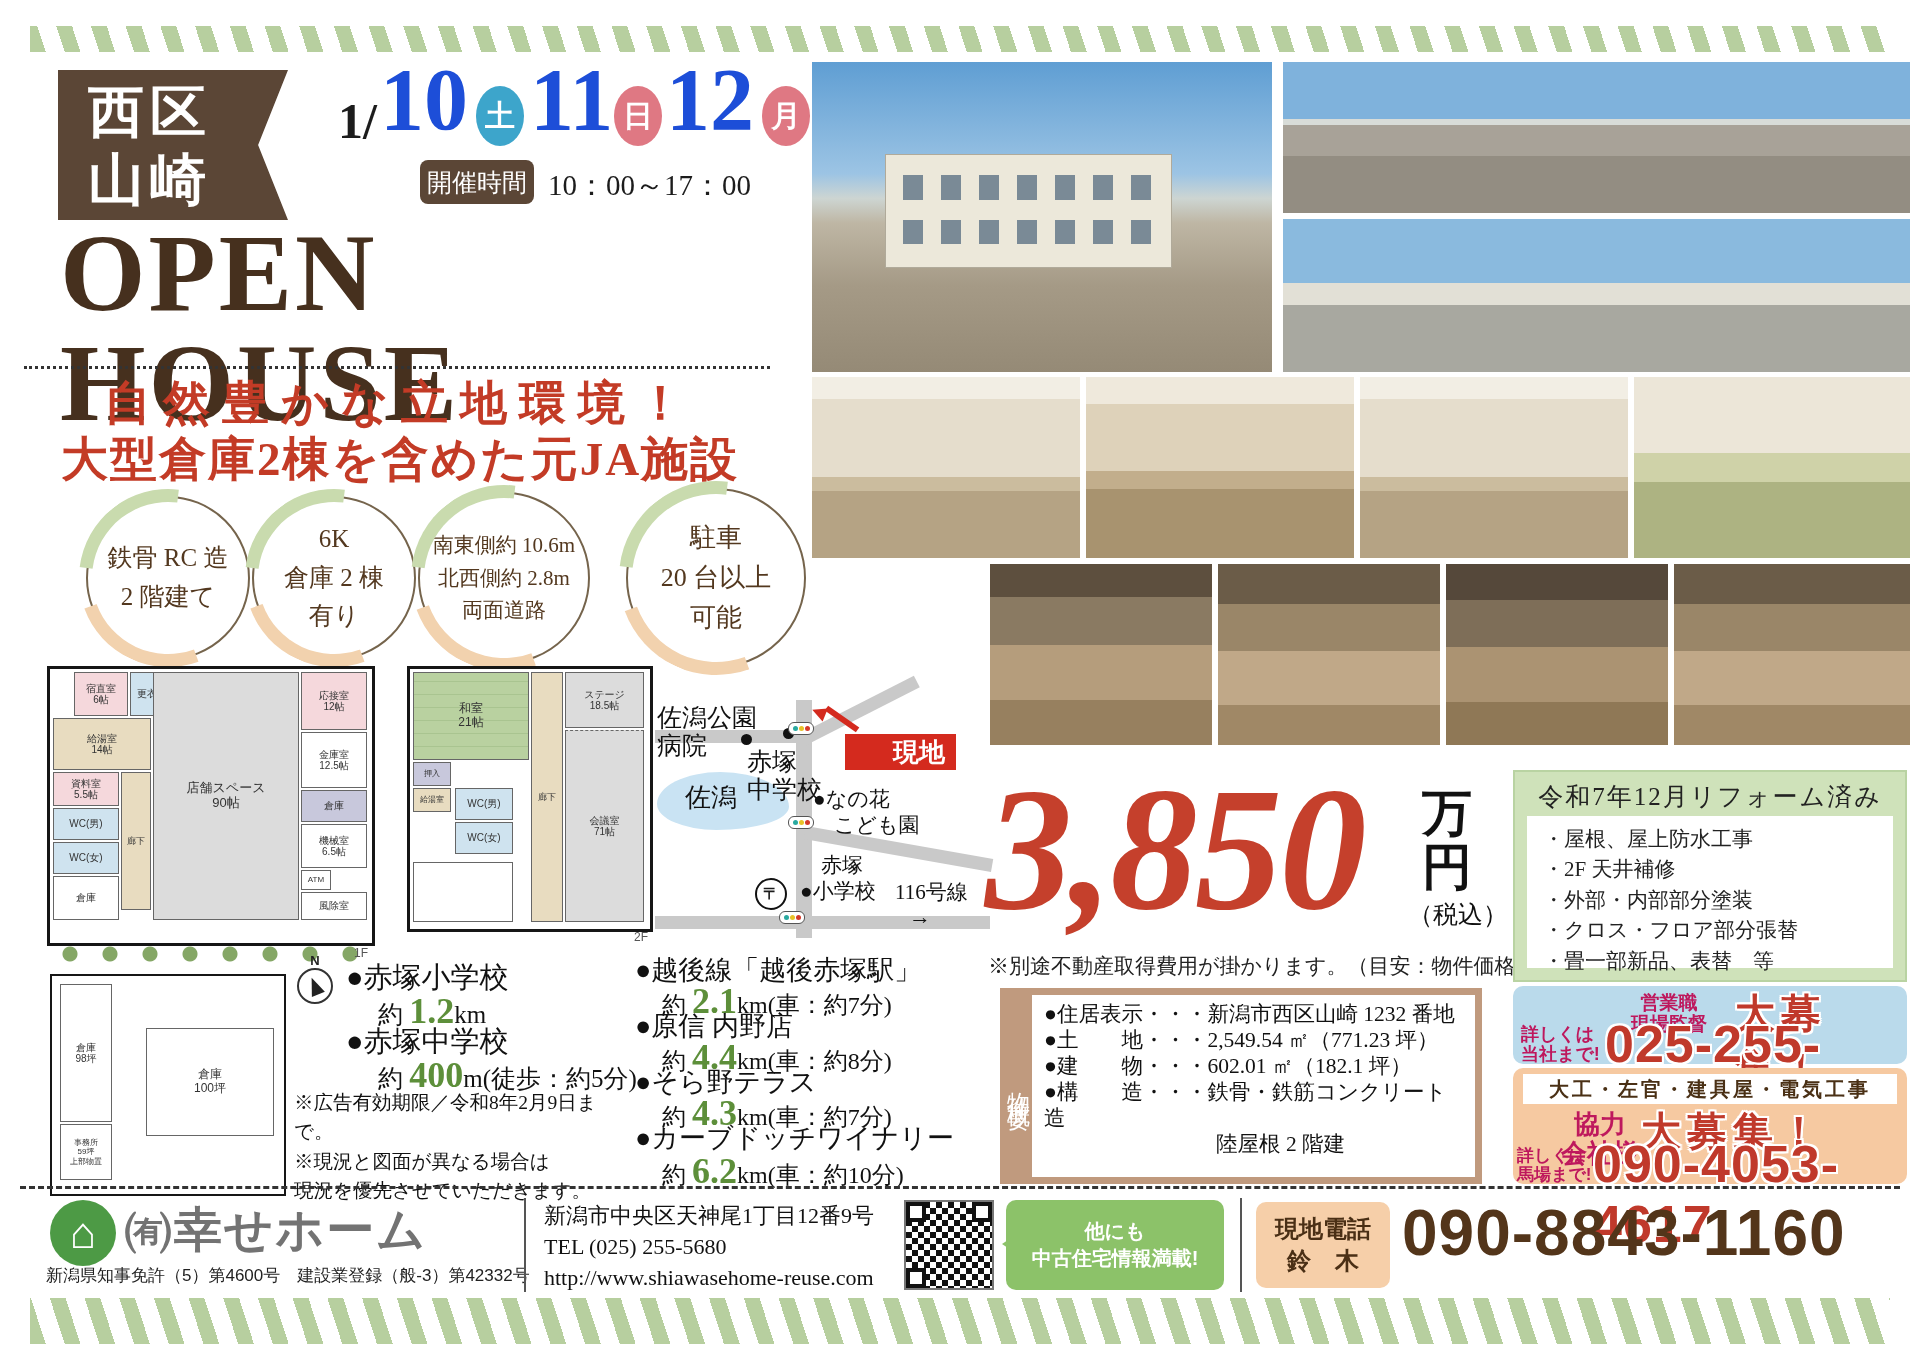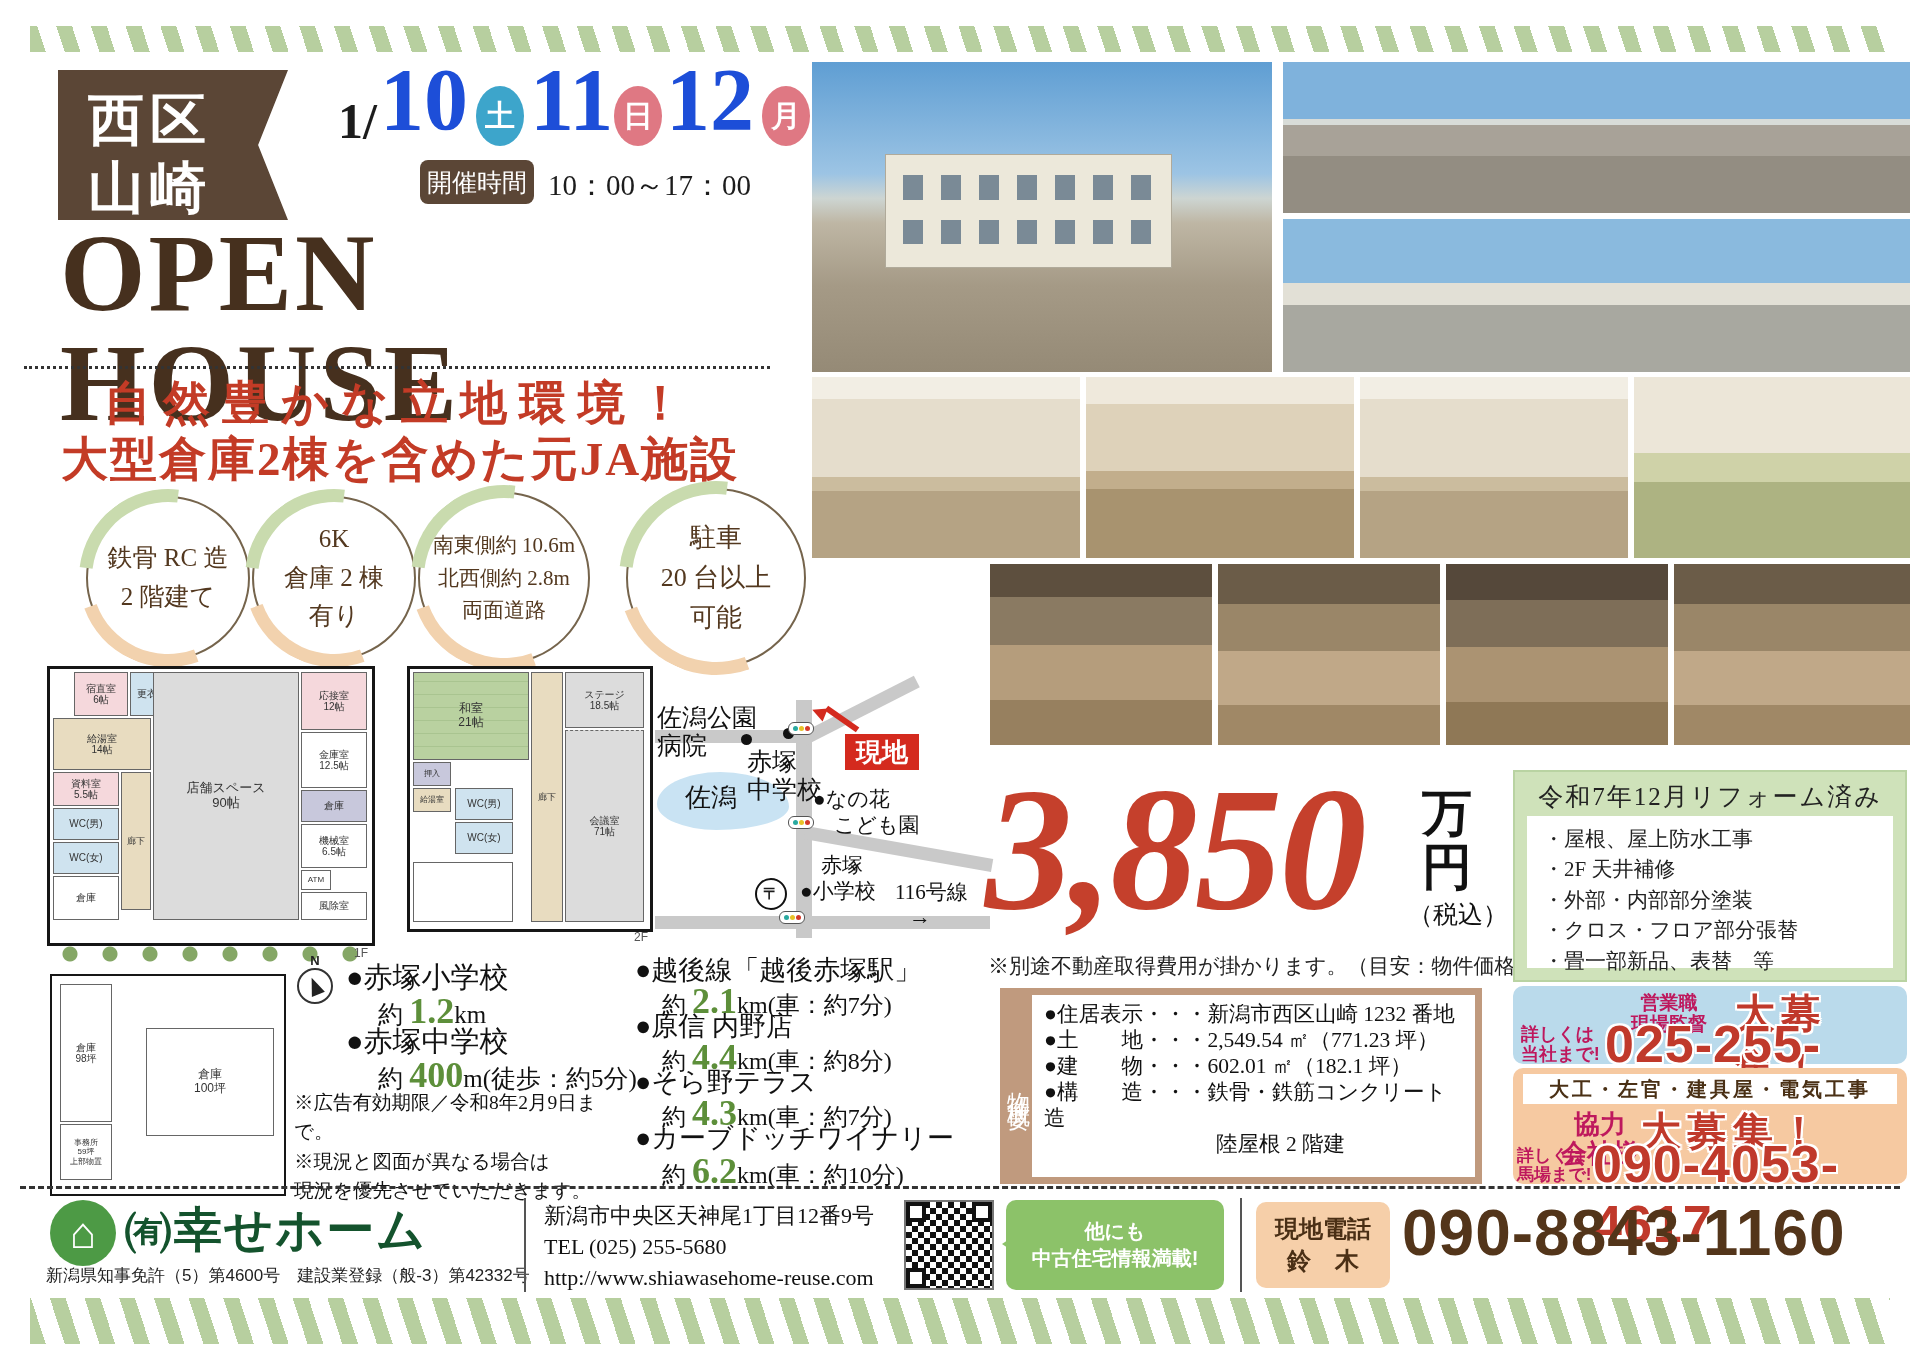--- a/index.html
+++ b/index.html
@@ -13,21 +13,21 @@
   
   .stripe{position:absolute;left:30px;right:30px;
           background:repeating-linear-gradient(72deg,#b7cf9f 0 15px,#ffffff 15px 33px);}
   .stripe.top{top:26px;height:26px;}
   .stripe.bot{top:1298px;height:46px;}
 
   
   .badge{position:absolute;left:58px;top:70px;width:230px;height:150px;background:#5b4636;
          clip-path:polygon(0 0,100% 0,87% 50%,100% 100%,0 100%);
          color:#fff;font-weight:bold;font-size:56px;line-height:1.22;letter-spacing:6px;
-         padding:16px 0 0 30px;box-sizing:border-box;}
+         padding:8px 0 0 30px;box-sizing:border-box;}
 
   
   .daynum{position:absolute;font-family:"Liberation Serif","DejaVu Serif",serif;font-weight:bold;
           font-size:88px;color:#1d4ed8;line-height:1;}
   .wd{position:absolute;width:48px;height:60px;border-radius:50%;color:#fff;font-size:30px;
       display:flex;align-items:center;justify-content:center;font-weight:bold;}
   .wd.sat{background:#3da5cb;} .wd.sun{background:#df7883;}
   .timebox{position:absolute;left:420px;top:160px;width:114px;height:44px;background:#5b4636;
            border-radius:8px;color:#fff;font-size:25px;display:flex;align-items:center;justify-content:center;}
 
@@ -66,21 +66,21 @@
   
   .map{position:absolute;left:655px;top:664px;width:335px;height:274px;}
   .road{position:absolute;background:#c9c9c9;}
   .mlabel{position:absolute;font-family:"Liberation Serif","DejaVu Serif",serif;color:#111;white-space:pre-line;}
   .mdot{position:absolute;width:11px;height:11px;border-radius:50%;background:#111;}
   .tl{position:absolute;width:24px;height:11px;border:1px solid #555;border-radius:6px;background:#fff;
       display:flex;align-items:center;justify-content:center;gap:1px;}
   .tl i{width:5px;height:5px;border-radius:50%;display:block;}
   .tl .g{background:#2aa9a0;} .tl .y{background:#e8c227;} .tl .r{background:#d43a2a;}
   .genchi{position:absolute;left:190px;top:70px;width:74px;height:36px;background:#d42a1e;color:#fff;
-          font-weight:bold;font-size:26px;display:flex;align-items:center;justify-content:center;}
+          font-weight:bold;font-size:26px;display:flex;align-items:center;justify-content:center;padding-left:37px;}
   .g-line{position:absolute;left:168px;top:52px;width:38px;height:6px;background:#d42a1e;transform:rotate(35deg);}
   .g-head{position:absolute;left:150px;top:40px;width:0;height:0;border:7px solid transparent;
           border-right:14px solid #d42a1e;transform:rotate(22deg);}
   .lake{position:absolute;left:2px;top:108px;width:132px;height:58px;background:#c9e3f3;
         border-radius:48% 52% 55% 45% / 55% 60% 40% 45%;}
   .post{position:absolute;left:100px;top:214px;width:28px;height:28px;border:2px solid #111;border-radius:50%;
         display:flex;align-items:center;justify-content:center;font-size:16px;font-weight:bold;}
 
   
   .ph{position:absolute;}
@@ -139,21 +139,21 @@
   .bigred{position:absolute;font-weight:bold;color:#c0392b;letter-spacing:6px;font-size:40px;
      text-shadow:2px 0 0 #fff,-2px 0 0 #fff,0 2px 0 #fff,0 -2px 0 #fff,2px 2px 0 #fff,-2px -2px 0 #fff,2px -2px 0 #fff,-2px 2px 0 #fff;}
   .redphone{position:absolute;font-weight:bold;color:#c0392b;font-size:52px;letter-spacing:1px;
      text-shadow:2px 0 0 #fff,-2px 0 0 #fff,0 2px 0 #fff,0 -2px 0 #fff,2px 2px 0 #fff,-2px -2px 0 #fff,2px -2px 0 #fff,-2px 2px 0 #fff;}
   .rsm{position:absolute;font-weight:bold;color:#be185d;line-height:1.12;white-space:pre-line;}
 
   
   .fsep{position:absolute;left:20px;top:1186px;width:1880px;border-top:3px dashed #333;}
   .logo{position:absolute;left:50px;top:1200px;width:66px;height:66px;border-radius:50%;background:#4d9a45;
         color:#fff;font-size:44px;display:flex;align-items:center;justify-content:center;}
-  .company{position:absolute;left:124px;top:1198px;font-size:48px;font-weight:bold;color:#14532d;letter-spacing:2px;}
+  .company{position:absolute;left:124px;top:1198px;font-size:48px;font-weight:bold;color:#737373;letter-spacing:2px;}
   .license{position:absolute;left:46px;top:1264px;font-size:17px;color:#222;}
   .vdiv{position:absolute;top:1198px;height:94px;border-left:2px solid #555;}
   .addr{position:absolute;left:544px;top:1200px;font-family:"Liberation Serif","DejaVu Serif",serif;
         font-size:22px;line-height:1.42;color:#111;}
   .qr{position:absolute;left:906px;top:1202px;width:86px;height:86px;
       background:repeating-conic-gradient(#111 0% 25%,#fff 0% 50%) 0 0/12px 12px;outline:2px solid #777;}
   .qr i{position:absolute;width:20px;height:20px;background:#fff;border:4px solid #111;box-sizing:border-box;display:block;}
   .bubble{position:absolute;left:1006px;top:1200px;width:218px;height:90px;background:#8cc269;border-radius:10px;
       color:#fff;font-weight:bold;font-size:20px;line-height:1.35;display:flex;align-items:center;justify-content:center;
       text-align:center;white-space:pre-line;}

